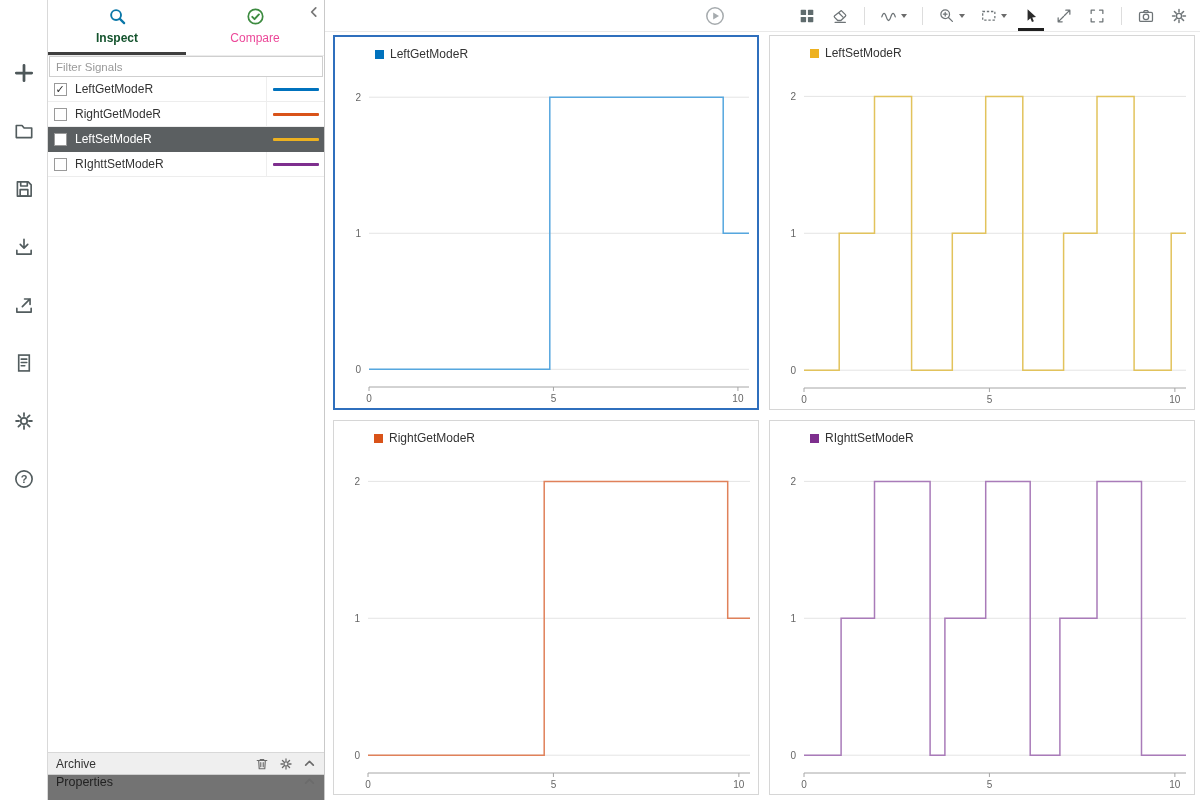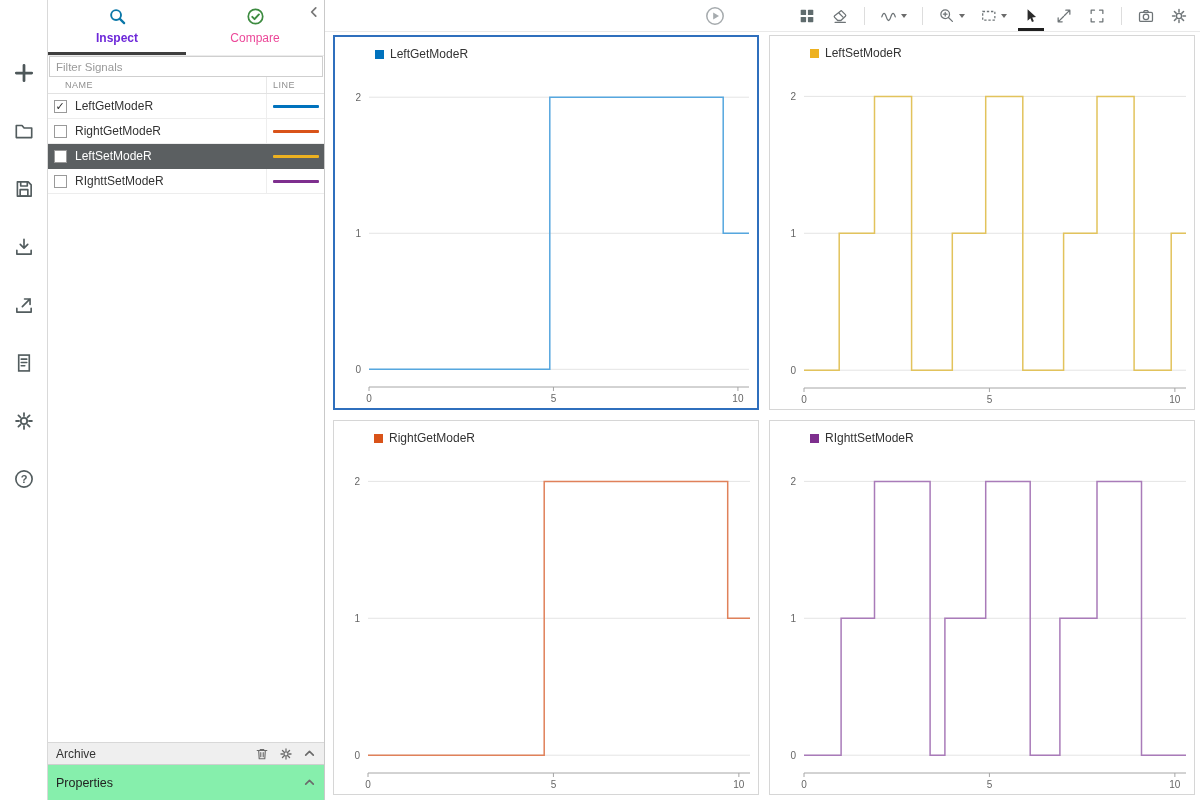--- a/index.html
+++ b/index.html
@@ -30,21 +30,21 @@
     display: flex; flex-direction: column; position: relative;
     background: #fff;
   }
   .collapse { position: absolute; top: 5px; right: 3px; cursor: pointer; }
   .tabs { display: flex; height: 56px; border-bottom: 1px solid #ececec; flex: 0 0 auto; }
   .tab {
     flex: 1; display: flex; flex-direction: column; align-items: center; justify-content: center;
     gap: 5px; cursor: pointer; font-size: 12px; color: #ec4899;
     border-bottom: 3px solid transparent;
   }
-  .tab.active { border-bottom-color: #3f3f3f; color: #6d28d9; font-weight: bold; }
+  .tab.active { border-bottom-color: #3f3f3f; color: #14532d; font-weight: bold; }
 
   .filter-input {
     width: calc(100% - 2px); margin: 0 1px; height: 21px; flex: 0 0 auto;
     border: 1px solid #cfcfcf; font-size: 11.5px; padding: 0 6px;
     color: #555; font-family: inherit; outline: none;
   }
   .filter-input::placeholder { color: #9a9a9a; }
 
   .cols {
     display: flex; height: 17px; flex: 0 0 auto; align-items: stretch;
@@ -77,22 +77,22 @@
   .signal-row.selected { background: var(--sel-row, #5b5f61); border-bottom-color: var(--sel-row, #5b5f61); }
   .signal-row.selected .sig-name { color: #fff; }
   .signal-row.selected .line-cell { border-left-color: transparent; }
 
   .archive-bar {
     height: 22px; flex: 0 0 auto; background: #efefef; border-top: 1px solid #d8d8d8;
     display: flex; align-items: center; font-size: 12px; color: #333; padding: 0 8px; gap: 10px; margin-top: 28px;
   }
   .bar-label { flex: 1; }
   .props-bar {
-    height: 36px; flex: 0 0 auto; background: #86efac; border-top: 1px solid #cfcfcf;
-    display: flex; align-items: center; font-size: 12.5px; color: #222; padding: 0 8px; gap: 10px;
+    height: 26px; flex: 0 0 auto; background: #737373; border-top: 1px solid #cfcfcf;
+    display: flex; align-items: flex-start; font-size: 12.5px; color: #222; padding: 0 8px; gap: 10px;
   }
   .bar-icon { cursor: pointer; display: flex; }
 
   
   .main { flex: 1; display: flex; flex-direction: column; min-width: 0; }
   .main-toolbar {
     height: 32px; flex: 0 0 auto; display: flex; align-items: center;
     border-bottom: 1px solid #e9e9e9; padding: 0 12px; background: #fff;
   }
   .tb-run { margin-left: 368px; display: flex; cursor: pointer; }
@@ -191,24 +191,20 @@
       <svg width="19" height="19" viewBox="0 0 20 20" fill="none" stroke="#3D8B40" stroke-linecap="round" stroke-linejoin="round">
           <circle cx="10" cy="10" r="7.6" stroke-width="1.8"></circle>
           <path d="M6.6 10.4l2.4 2.4 4.6-5" stroke-width="2"></path>
         </svg>
       <span>Compare</span>
     </div>
   </div>
 
   <input class="filter-input" placeholder="Filter Signals" style="">
 
-  <div class="cols">
-    <span class="col-name">NAME</span>
-    <span class="col-line">LINE</span>
-  </div>
 
 
   <div id="signal-rows" class="signal-rows">
   <div class="signal-row">
     <span class="cb-cell">
           <span class="checkbox">✓</span>
         </span>
     <span class="sig-name">LeftGetModeR</span>
     <span class="line-cell">
           <span class="line-swatch" style="background: rgb(0, 114, 189);"></span>

